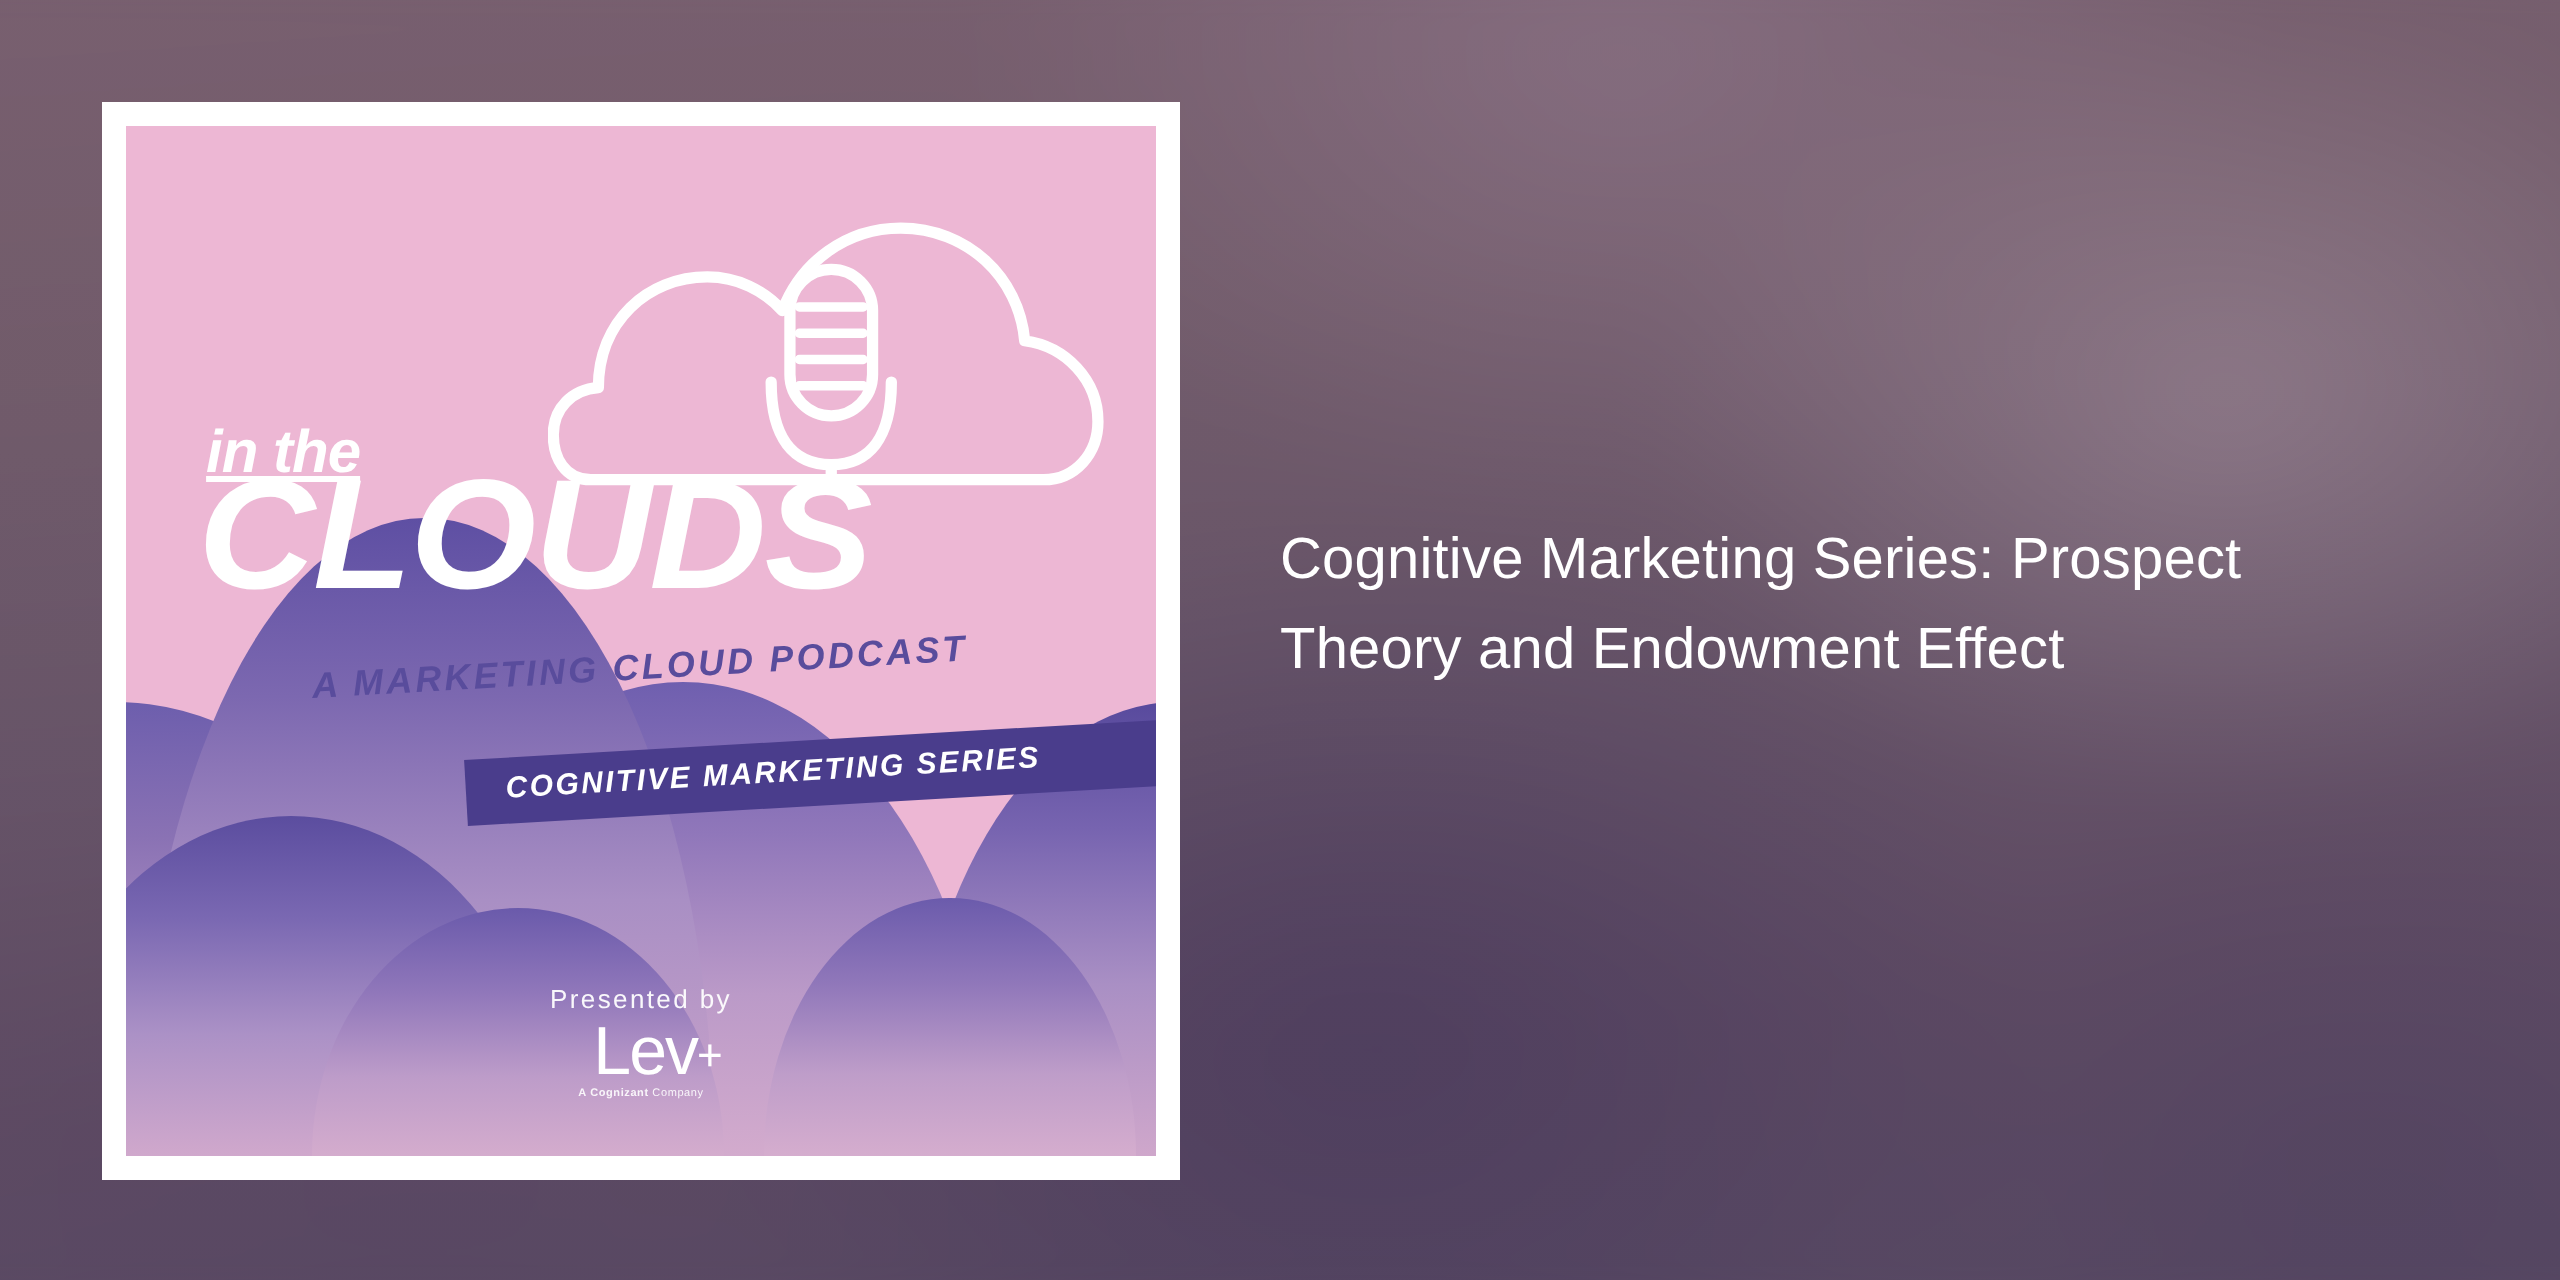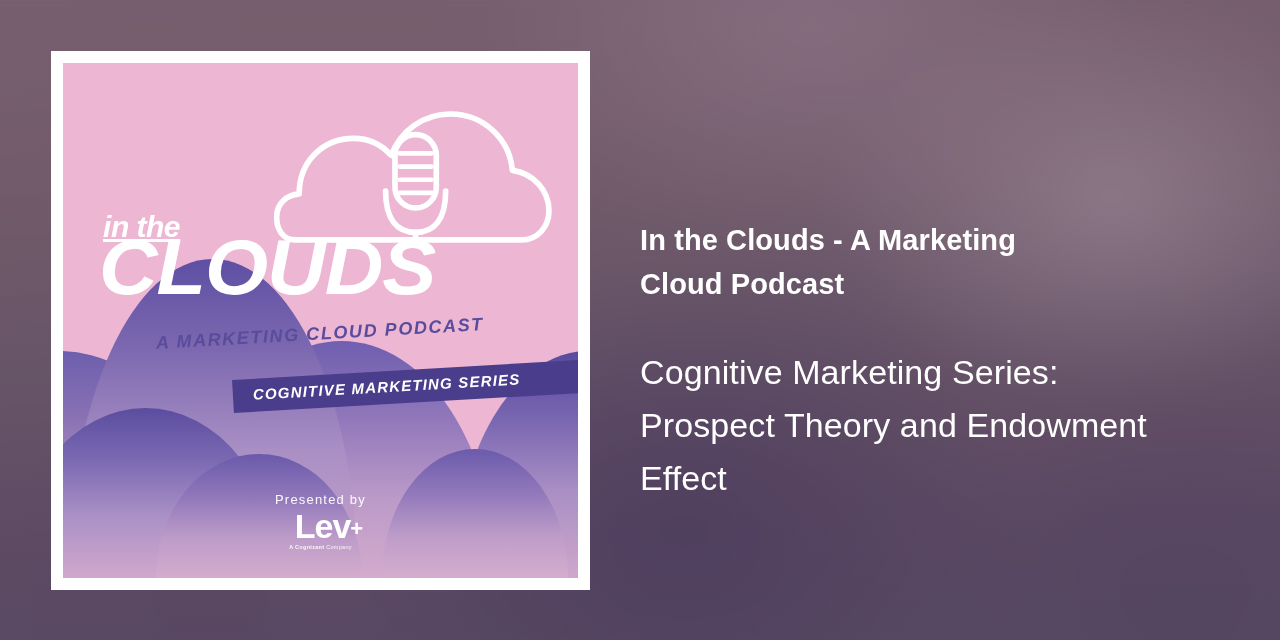--- a/index.html
+++ b/index.html
@@ -111,21 +111,21 @@
     letter-spacing:1.2px; font-style:italic; white-space:nowrap;
   }
 
   
   #presenter { position:absolute; left:0; right:0; bottom:5.5%; text-align:center; }
   #presented-by-label {
     font-size:13px; color:#ffffff; letter-spacing:1.2px; font-weight:400;
     opacity:0.95;
   }
   #lev-logo {
-    font-size:34px; font-weight:700; color:#ffffff; line-height:1;
+    font-size:34px; font-weight:400; color:#ffffff; line-height:1;
     margin-top:2px; letter-spacing:-1px;padding-left:16px;
   }
   #lev-plus { font-size:22px; vertical-align:2px; }
   #lev-tagline {
     font-size:5.5px; color:#ffffff; letter-spacing:0.3px;
     margin-top:1px; opacity:0.9;
   }
   #lev-tagline .accent { font-weight:700; }
 
   
@@ -134,21 +134,21 @@
     left:640px;
     top:218px;
     width: 560px;
   }
   #podcast-title {
     font-size:29px; font-weight:700; color:#ffffff;
     line-height:1.52; letter-spacing:0.1px;
     max-width: 450px;
   }
   #episode-title {
-    font-size:34px; font-weight:400; color:#ffffff;
+    font-size:29px; font-weight:400; color:#ffffff;
     line-height:1.55; letter-spacing:0.1px;
     margin-top:40px;
     max-width: 530px;
   }
 </style>
 </head>
 <body>
 
 <div id="backdrop"></div>
 <div id="backdrop-tint"></div>
@@ -197,15 +197,14 @@
     <div id="presenter">
       <div id="presented-by-label">Presented by</div>
       <div id="lev-logo"><span>Lev</span><span id="lev-plus">+</span></div>
       <div id="lev-tagline"><span class="accent">A Cognizant</span><span> Company</span></div>
     </div>
 
   </div>
 </div>
 
 <div id="info-panel">
-  <div id="podcast-title">In the Clouds - A Marketing Cloud Podcast</div>
   <div id="episode-title">Cognitive Marketing Series: Prospect Theory and Endowment Effect</div>
 </div>
 
 </body></html>

